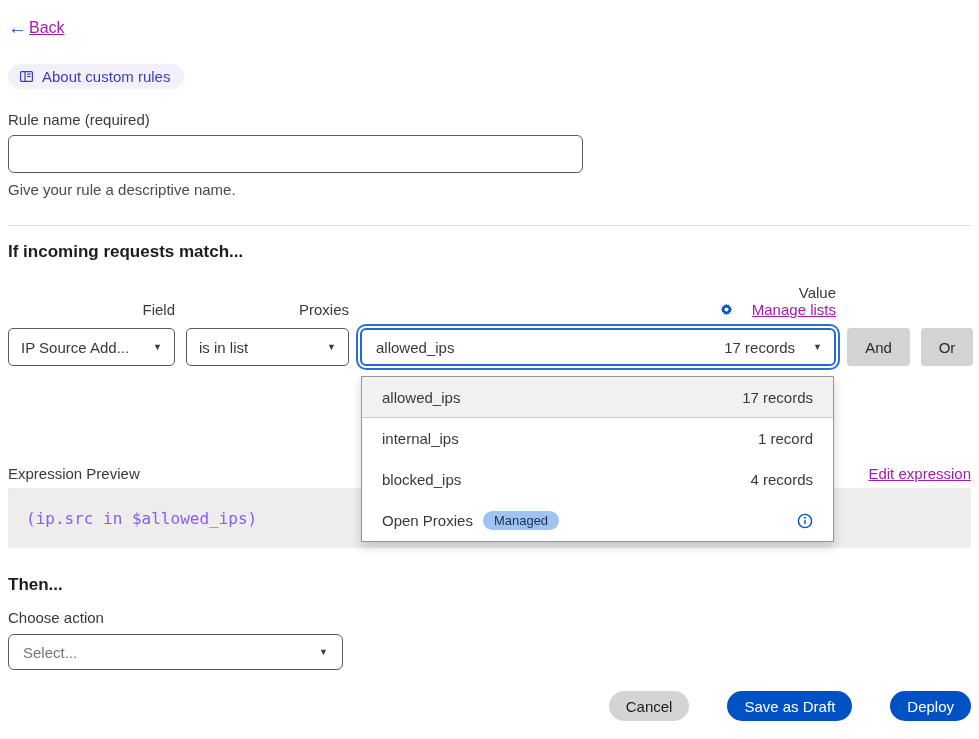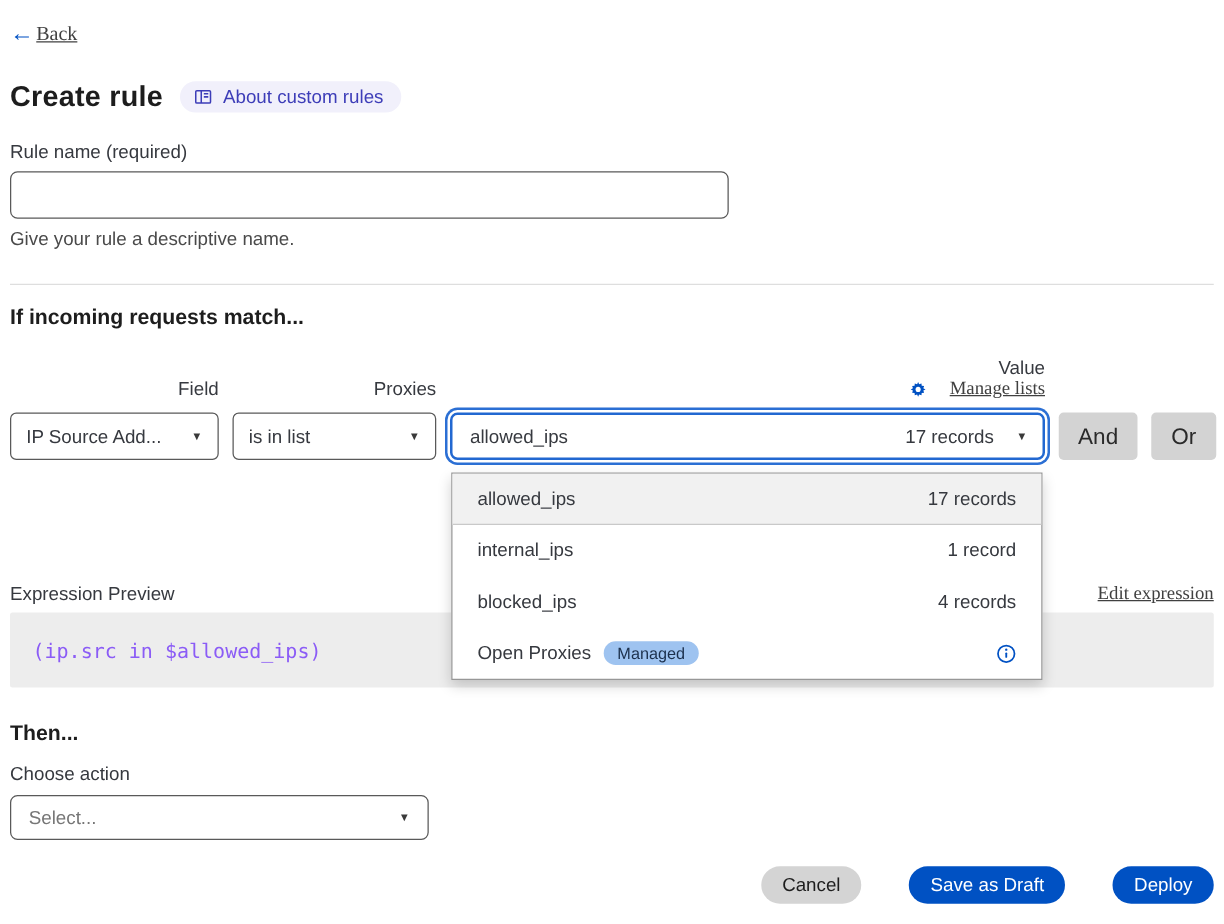--- a/index.html
+++ b/index.html
@@ -6,21 +6,21 @@
   html,body { width: 979px; height: 739px; }
   body {
     font-family: "Liberation Sans", sans-serif;
     background: #ffffff;
     color: #36393f;
     position: relative;
     padding: 18px 8px 0 8px;
     overflow: hidden;
     font-size: 15px;
   }
-  a, .link { color: #404040; text-decoration: underline; cursor: pointer; font-family: Liberation Serif, serif; }
+  a, .link { color: #a21caf; text-decoration: underline; cursor: pointer; }
 
   
   .back-row { display: flex; align-items: center; gap: 2px; width: max-content; }
   .back-arrow { color: #0051c3; font-size: 19px; text-decoration: none; line-height: 20px; }
   .back-label { font-size: 16px; }
 
   
   .heading-row { display: flex; align-items: center; gap: 14px; margin-top: 26px; }
   .page-title { font-size: 23px; font-weight: bold; color: #1d1d1d; letter-spacing: .2px; }
   .about-badge {
@@ -71,21 +71,21 @@
     height: 38px;
     border: 2px solid #2268d1; border-radius: 6px;
     box-shadow: 0 0 0 2px #ffffff, 0 0 0 4px #2b6fd4;
     display: flex; align-items: center; justify-content: space-between;
     padding: 0 12px 0 14px; background: #fff; cursor: pointer;
   }
   .value-right { display: flex; align-items: center; gap: 10px; color: #36393f; }
 
   .conj-btn {
     height: 38px; background: #d3d3d3; color: #2a2a2a;
-    border: none; border-radius: 4px; font-family: inherit; font-size: 18px;
+    border: none; border-radius: 4px; font-family: inherit; font-size: 15px;
     cursor: pointer; width: 100%;
   }
 
   
   .dropdown {
     position: absolute; top: 48px; left: 1px; width: 473px;
     background: #ffffff; border: 1px solid #979797;
     box-shadow: 0 5px 10px rgba(0,0,0,.18);
     z-index: 10;
   }
@@ -133,21 +133,20 @@
 </style>
 </head>
 <body>
 
 <div class="back-row">
   <span class="back-arrow icon">←</span>
   <a class="back-label">Back</a>
 </div>
 
 <div class="heading-row">
-  <span class="page-title">Create rule</span>
   <span class="about-badge">
     <span class="icon">
       <svg viewBox="0 0 16 16" width="15" height="15" fill="none" stroke="#3d3db8" stroke-width="1.3">
         <rect x="1.7" y="2.7" width="12.6" height="10.6" rx="1"></rect>
         <line x1="6.4" y1="2.7" x2="6.4" y2="13.3"></line>
         <line x1="8.6" y1="5.4" x2="12.4" y2="5.4"></line>
         <line x1="8.6" y1="8" x2="12.4" y2="8"></line>
       </svg>
     </span>
     <span>About custom rules</span>

